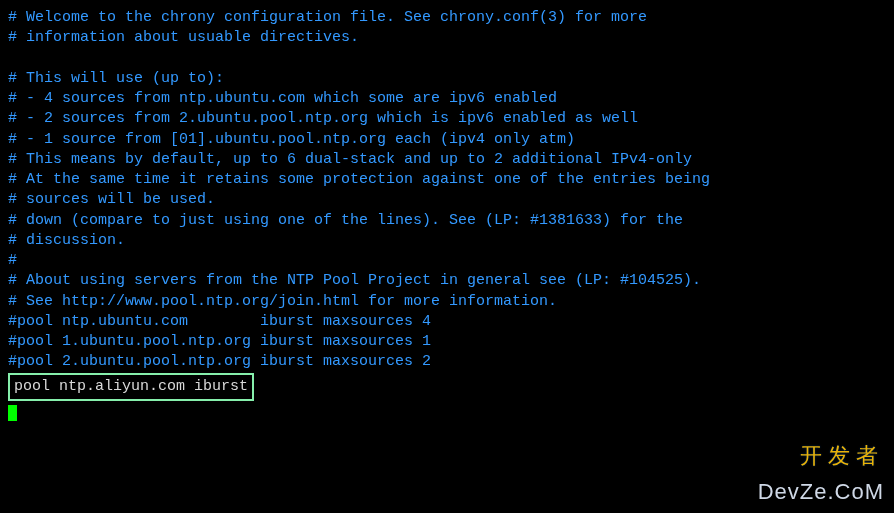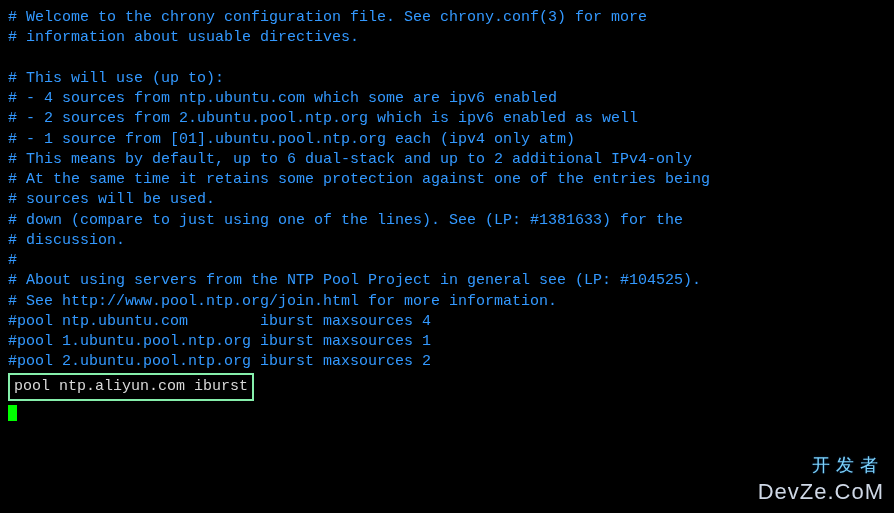--- a/index.html
+++ b/index.html
@@ -38,31 +38,32 @@
   }
   .watermark {
     position: absolute;
     right: 10px;
     bottom: 6px;
     text-align: right;
     font-family: "Arial", sans-serif;
     pointer-events: none;
   }
   .watermark .cn {
-    color: #7dd3fc;
-    font-size: 18px;
+    color: #eab308;
+    font-size: 22px;
     font-weight: 500;
     letter-spacing: 6px;
     text-shadow: 0 0 2px #003366;
   }
   .watermark .en {
     color: #cfd8e6;
     font-size: 22px;
     letter-spacing: 1px;
     text-shadow: 0 0 2px #000;
+    margin-top: 7px;
   }
 </style>
 </head>
 <body>
 
 <div>
   <div id="lines">
       <div class="line"># Welcome to the chrony configuration file. See chrony.conf(3) for more</div>
       <div class="line"># information about usuable directives.</div>
       <div class="line"> </div>

